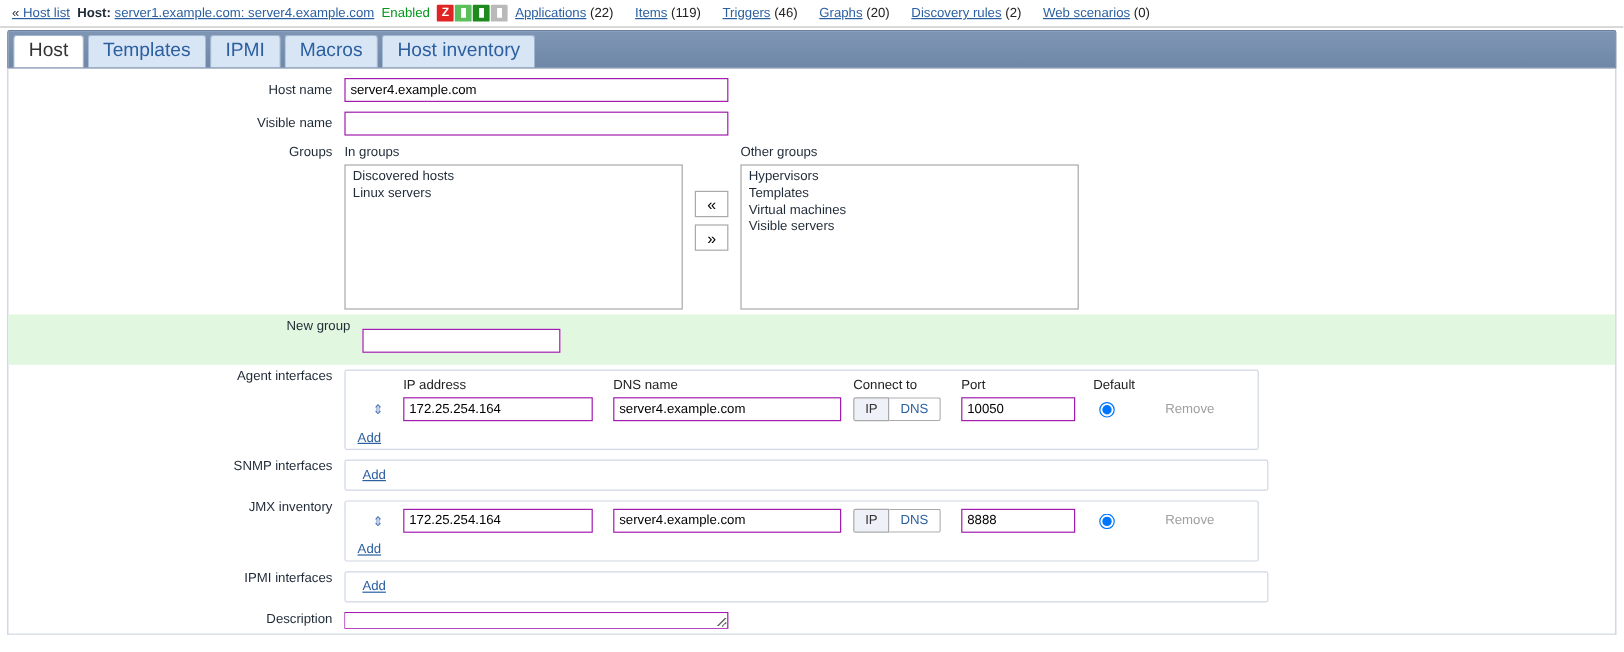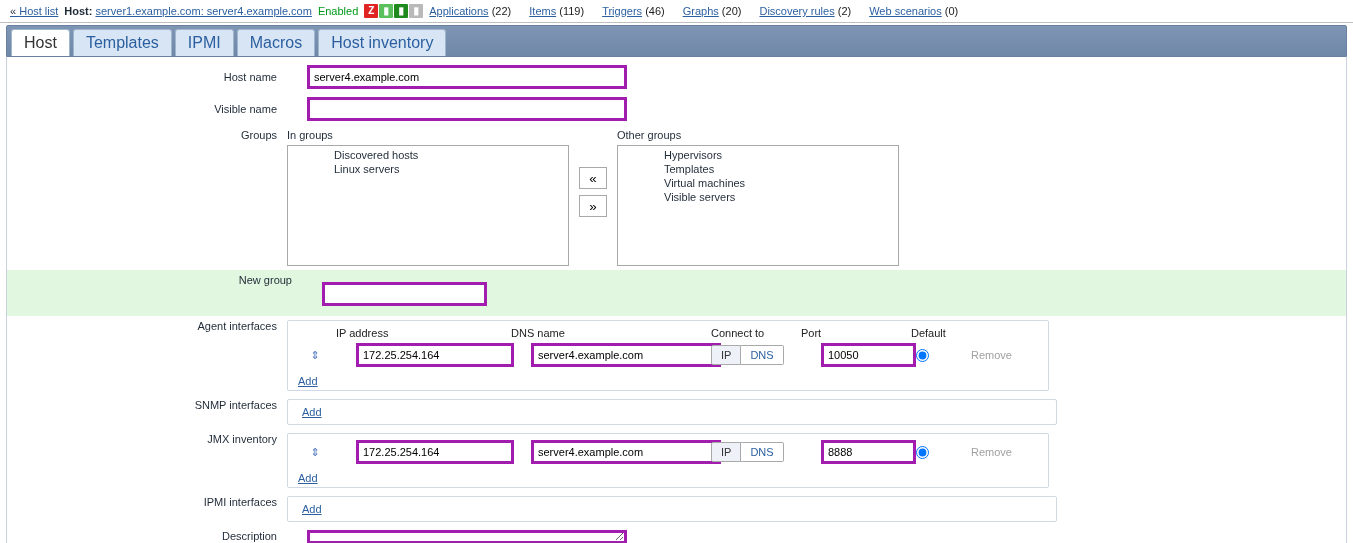--- a/index.html
+++ b/index.html
@@ -69,30 +69,30 @@
   }
 
   
   .formrow { display:flex; align-items:flex-start; padding:4px 0;}
   .formrow.label-align-center { align-items:center;}
   .formrow .lbl { width:280px; text-align:right; padding-right:10px; box-sizing:border-box;}
   .formrow .ctrl { flex:1; display:flex; gap:30px; }
 
   input[type=text], textarea, select {
     font-family: inherit; font-size: 11px;
-    border:3px solid #a21caf; padding:3px 4px; box-sizing:border-box;margin-left:20px;
+    border:1px solid #a21caf; padding:3px 4px; box-sizing:border-box;
   }
   .hostname-input { width:320px; }
   .visiblename-input { width:320px; }
   .newgroup-input { width:165px; margin-top:2px;}
 
   .groups-wrap { display:flex; align-items:flex-start; gap:10px;}
   .group-col .glabel { margin-bottom:4px; display:block;}
   .group-select { width:280px; height:115px; overflow-y:scroll; border:1px solid #a9a9a9; padding:2px 0;}
-  .group-select div { padding:1px 6px; cursor:pointer;margin-left:40px;}
+  .group-select div { padding:1px 6px; cursor:pointer;}
   .group-move { display:flex; flex-direction:column; gap:6px; padding-top:38px;}
   .group-move button { width:28px; height:22px; border:1px solid #a9a9a9; background:#fff; cursor:pointer;}
 
   .highlight-row { background: var(--highlight); padding-left: 15px;}
   .highlight-row .lbl, .highlight-row .ctrl { padding-top:6px; padding-bottom:6px;}
 
   
   .if-block {
     margin-left:0;
     border:1px solid #d0d8e3;

